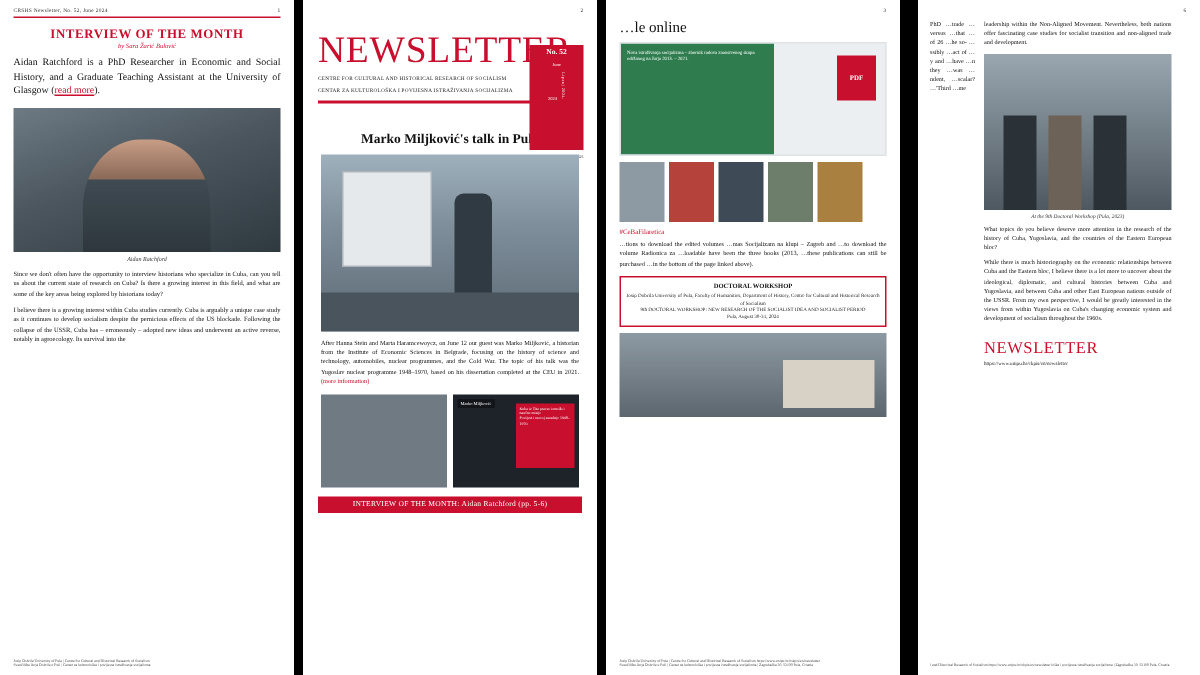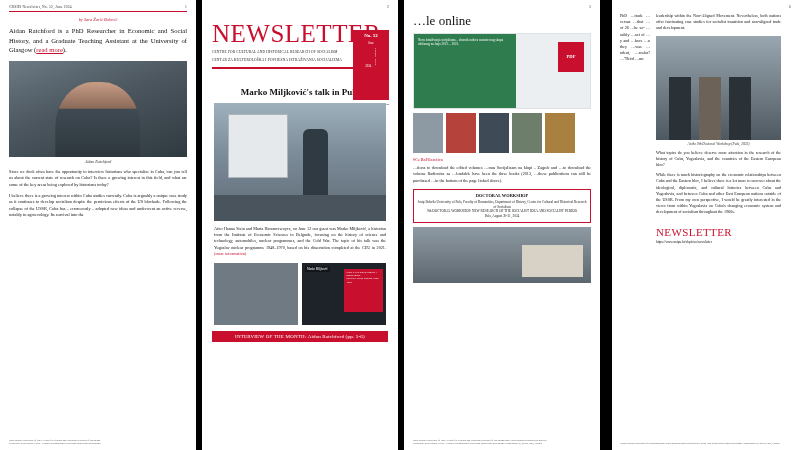--- a/index.html
+++ b/index.html
@@ -107,21 +107,21 @@
     position:absolute;right:3px;top:6px;width:46%;height:70%;background:#c8102e;color:#fff;
     font-size:2.6px;line-height:3.4px;padding:2px;box-sizing:border-box;
   }
   .redband{
     margin:6px 10px 0 10px;background:#c8102e;color:#fff;text-align:center;
     font-size:5px;padding:3px 0;letter-spacing:.2px;
   }
 
   
   .p3-title{
-    font-size:13px;color:#111;padding:6px 9px 0 9px;
+    font-size:10px;color:#111;padding:6px 9px 0 9px;
   }
   .p3-hero{
     margin:4px 9px 0 9px;height:74px;background:#eceff1;position:relative;overflow:hidden;border:1px solid #dfe3e6;
   }
   .p3-hero .green{position:absolute;left:0;top:0;width:58%;height:100%;background:#2f7d4f;color:#fff;font-size:3.2px;padding:4px;box-sizing:border-box;line-height:4.4px;}
   .p3-hero .pdf{position:absolute;right:6px;top:8px;width:26px;height:30px;background:#c8102e;color:#fff;font-size:4.6px;font-weight:bold;text-align:center;line-height:30px;}
   .p3-covers{display:flex;flex-wrap:wrap;gap:3px;margin:4px 9px 0 9px;}
   .p3-covers .c{width:30px;height:40px;background:#8e9aa3;}
   .p3-covers .c:nth-child(2){background:#b5433c;}
   .p3-covers .c:nth-child(3){background:#3e4a55;}
@@ -164,20 +164,21 @@
 <body>
 
 <div class="sheet" id="page1">
   <div class="p-head">
     <span class="p-num">1</span>
     <span>CRSHS Newsletter, No. 52, June 2024</span>
   </div>
   <div class="rule"></div>
 
   <div class="title-block">
+    <div class="iotm">INTERVIEW OF THE MONTH</div>
     <div class="iotm-sub">by Sara Žarić Bulović</div>
   </div>
 
   <div class="lede">
     <span>Aidan Ratchford is a PhD Researcher in Economic and Social History, and a Graduate Teaching Assistant at the University of Glasgow (</span><a href="#">read more</a><span>).</span>
   </div>
 
   <div class="photo portrait"></div>
   <div class="caption">Aidan Ratchford</div>
 

